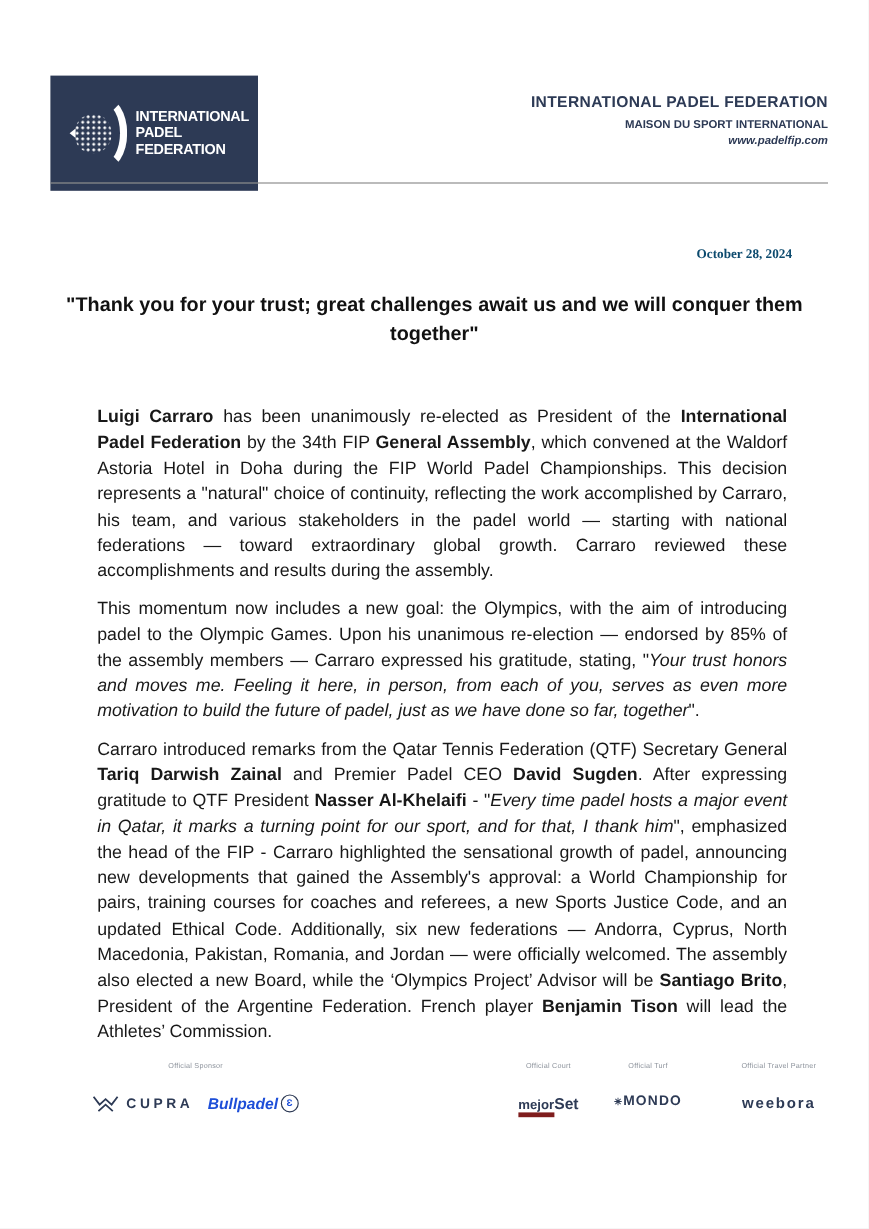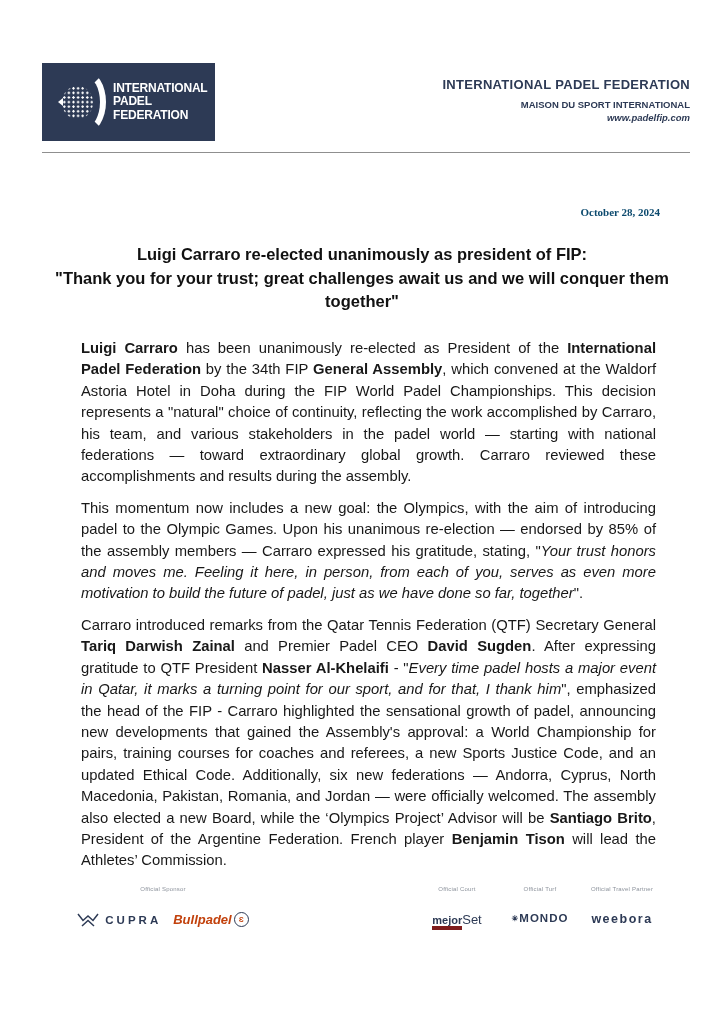--- a/index.html
+++ b/index.html
@@ -4,21 +4,21 @@
 <style>
   html,body { margin:0; padding:0; background:#e8e8e8; }
   .page {
     position:relative; width:724px; height:1024px; margin:0 auto;
     background:#ffffff; overflow:hidden;
     font-family:"Liberation Sans", sans-serif; color:#1a1a1a;
   }
 
   
   .logo-box {
-    position:absolute; left:42px; top:63px; width:173px; height:78px;
+    position:absolute; left:42px; top:63px; width:173px; height:96px;
     background:#2d3a55; display:flex; align-items:center; gap:7px;
     padding-left:12px; box-sizing:border-box;
   }
   .fip-icon { position:relative; width:52px; height:64px; flex:0 0 auto; }
   .fip-dots {
     position:absolute; left:8px; top:16px; width:31px; height:33px; border-radius:50%;
     background-image:radial-gradient(circle, #ffffff 1.05px, rgba(255,255,255,0) 1.35px);
     background-size:4.6px 4.6px;
   }
   .fip-arc {
@@ -54,36 +54,36 @@
   }
   .body-text p { margin:0 0 10px 12px; }
 
   
   .footer-group { position:absolute; top:886px; text-align:center; color:#2d3a55; }
   .fg-label { font-size:6px; color:#8d939c; margin-bottom:5px; letter-spacing:0.2px; }
   .fg-logos { display:flex; justify-content:center; align-items:center; gap:12px;margin-top:20px; }
   .logo-cupra { display:flex; align-items:center; gap:6px; font-size:11.5px; font-weight:700;
                 letter-spacing:3px; color:#2d3a55; }
   .logo-bullpadel { display:flex; align-items:center; gap:2px; font-size:13px; font-weight:700;
-                    font-style:italic; color:#c2410c; }
+                    font-style:italic; color:#1d4ed8; }
   .bp-circle { display:inline-flex; align-items:center; justify-content:center;
                width:13px; height:13px; border:1.6px solid #2d3a55; border-radius:50%;
                font-size:8px; font-style:normal; font-weight:700; }
   .logo-mejorset { font-size:11px; color:#2d3a55; }
   .logo-mejorset .mj-pre { font-weight:700; border-bottom:4px solid #7f1d1d; }
-  .logo-mejorset .mj-suf { font-weight:400; font-size:13px; }
+  .logo-mejorset .mj-suf { font-weight:700; font-size:13px; }
   .logo-mondo { display:flex; align-items:center; justify-content:center; gap:1px;
                 font-size:11.5px; font-weight:700; letter-spacing:1px; color:#2d3a55; }
   .mondo-mark { font-size:8px; letter-spacing:0; }
   .logo-weebora { font-size:12.5px; font-weight:700; letter-spacing:1.5px; color:#2d3a55; }
 
   .g1 { left:48px;  width:230px; }
   .g2 { left:412px; width:90px;  }
   .g3 { left:497px; width:86px;  }
-  .g4 { left:574px; width:96px;  }
+  .g4 { left:601px; width:96px;  }
 </style>
 </head>
 <body>
 
 <div class="page">
 
   <div class="logo-box">
     <div class="fip-icon">
       <div class="fip-caret"></div>
       <div class="fip-dots"></div>
@@ -100,21 +100,20 @@
     <div class="lh-org">INTERNATIONAL PADEL FEDERATION</div>
     <div class="lh-line">MAISON DU SPORT INTERNATIONAL</div>
     <div class="lh-site">www.padelfip.com</div>
   </div>
 
   <div class="divider"></div>
 
   <div class="date">October 28, 2024</div>
 
   <div class="title">
-    <div>Luigi Carraro re-elected unanimously as president of FIP:</div>
     <div>"Thank you for your trust; great challenges await us and we will conquer them together"</div>
   </div>
 
   <div class="body-text">
     <p><span style="font-weight: 700;">Luigi Carraro</span><span> has been unanimously re-elected as President of the </span><span style="font-weight: 700;">International Padel Federation</span><span> by the 34th FIP </span><span style="font-weight: 700;">General Assembly</span><span>, which convened at the Waldorf Astoria Hotel in Doha during the FIP World Padel Championships. This decision represents a "natural" choice of continuity, reflecting the work accomplished by Carraro, his team, and various stakeholders in the padel world — starting with national federations — toward extraordinary global growth. Carraro reviewed these accomplishments and results during the assembly.</span></p>
     <p><span>This momentum now includes a new goal: the Olympics, with the aim of introducing padel to the Olympic Games. Upon his unanimous re-election — endorsed by 85% of the assembly members — Carraro expressed his gratitude, stating, "</span><span style="font-style: italic;">Your trust honors and moves me. Feeling it here, in person, from each of you, serves as even more motivation to build the future of padel, just as we have done so far, together</span><span>".</span></p>
     <p><span>Carraro introduced remarks from the Qatar Tennis Federation (QTF) Secretary General </span><span style="font-weight: 700;">Tariq Darwish Zainal</span><span> and Premier Padel CEO </span><span style="font-weight: 700;">David Sugden</span><span>. After expressing gratitude to QTF President </span><span style="font-weight: 700;">Nasser Al-Khelaifi</span><span> - "</span><span style="font-style: italic;">Every time padel hosts a major event in Qatar, it marks a turning point for our sport, and for that, I thank him</span><span>", emphasized the head of the FIP - Carraro highlighted the sensational growth of padel, announcing new developments that gained the Assembly's approval: a World Championship for pairs, training courses for coaches and referees, a new Sports Justice Code, and an updated Ethical Code. Additionally, six new federations — Andorra, Cyprus, North Macedonia, Pakistan, Romania, and Jordan — were officially welcomed. The assembly also elected a new Board, while the ‘Olympics Project’ Advisor will be </span><span style="font-weight: 700;">Santiago Brito</span><span>, President of the Argentine Federation. French player </span><span style="font-weight: 700;">Benjamin Tison</span><span> will lead the Athletes’ Commission.</span></p>
   </div>
 
   <div class="footer-group g1">

